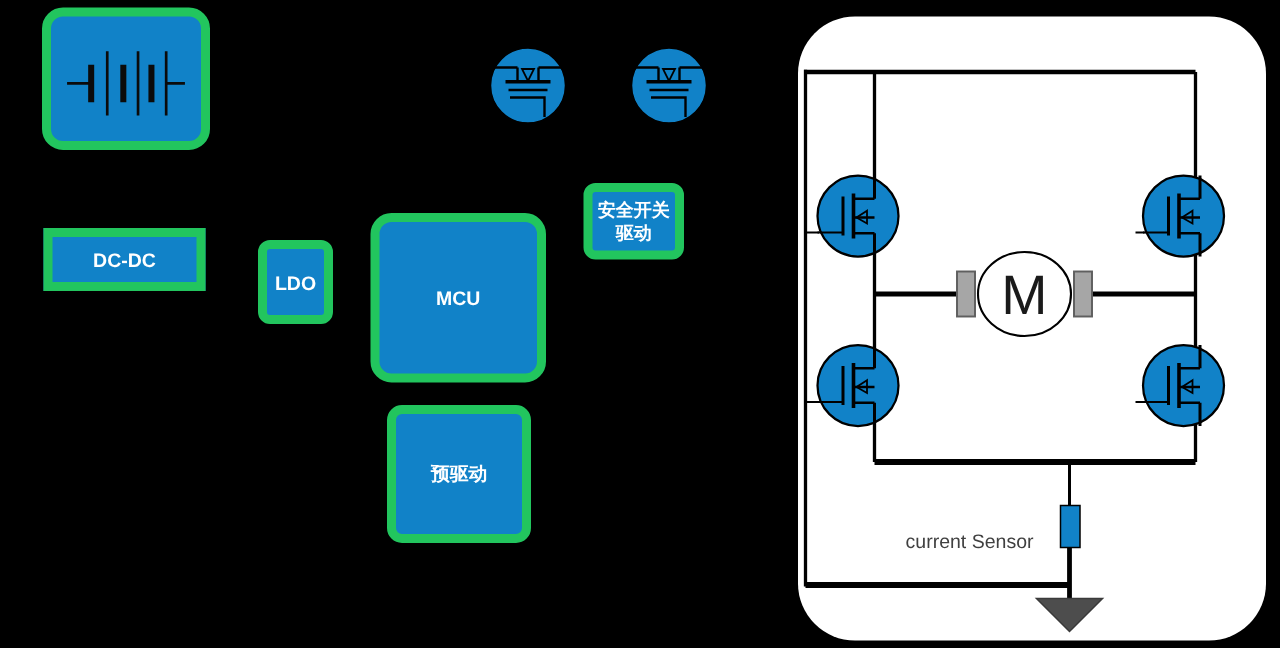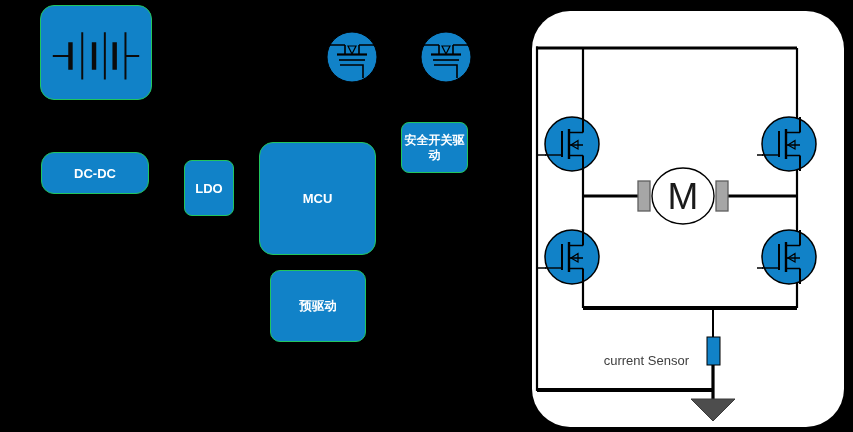--- a/index.html
+++ b/index.html
@@ -3,28 +3,28 @@
 <meta charset="utf-8">
 <style>
   html,body{margin:0;padding:0;background:#000;}
   .canvas{
     position:relative;width:853px;height:432px;background:#000;overflow:hidden;
     font-family:"Liberation Sans", sans-serif;
   }
   .block{
     position:absolute;background:#1182C8;color:#fff;font-weight:bold;
     display:flex;align-items:center;justify-content:center;text-align:center;
-    border:1px solid #22c55e;box-sizing:border-box;margin-left:12px;
+    border:6px solid #22c55e;box-sizing:border-box;
   }
   #battery-box{left:28px;top:5px;width:112px;height:95px;border-radius:14px;}
   #battery-box svg{display:block;}
-  #dcdc-box{left:29px;top:152px;width:108px;height:42px;border-radius:13px;font-size:13px;}
+  #dcdc-box{left:29px;top:152px;width:108px;height:42px;border-radius:0;font-size:13px;}
   #ldo-box{left:172px;top:160px;width:50px;height:56px;border-radius:8px;font-size:13px;justify-content:center;}
   #mcu-box{left:247px;top:142px;width:117px;height:113px;border-radius:14px;font-size:13px;}
-  #predriver-box{left:258px;top:270px;width:96px;height:72px;border-radius:10px;font-size:12.5px;}
+  #predriver-box{left:258px;top:270px;width:96px;height:92px;border-radius:10px;font-size:12.5px;}
   #ssd-box{left:389px;top:122px;width:67px;height:51px;border-radius:8px;font-size:12px;
            line-height:1.25;padding:2px;font-weight:bold;}
   .safety-fet{position:absolute;top:30px;width:54px;height:54px;}
   #safety-fet-1{left:325px;}
   #safety-fet-2{left:419px;}
   #hbridge-panel{position:absolute;left:531px;top:10px;width:314px;height:418px;}
   .hidden-defs{position:absolute;width:0;height:0;overflow:hidden;}
   .sensor-label{font-family:"Liberation Sans", sans-serif;font-size:13px;fill:#404040;}
   .motor-label{font-family:"Liberation Sans", sans-serif;font-size:37px;fill:#1a1a1a;}
 </style>

